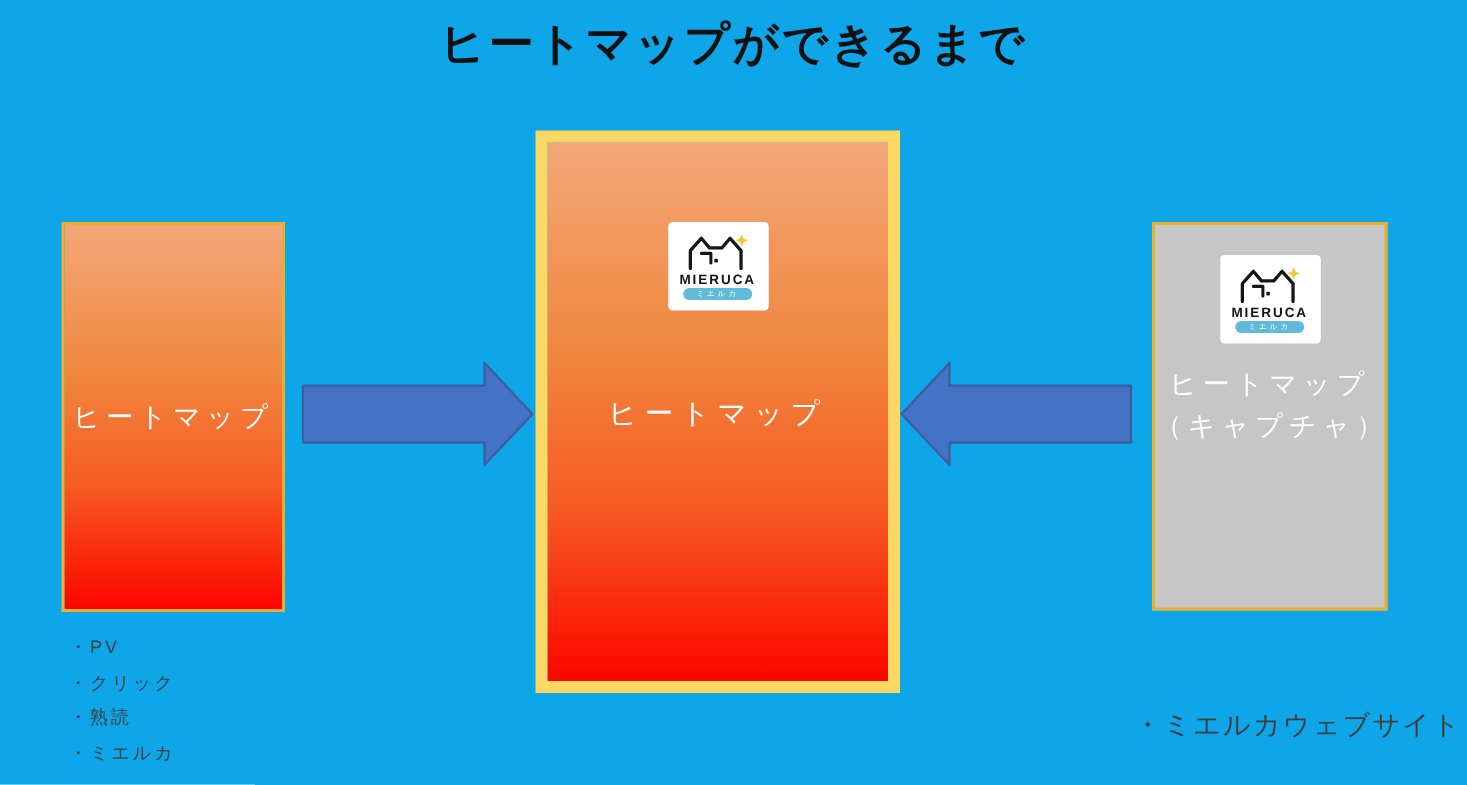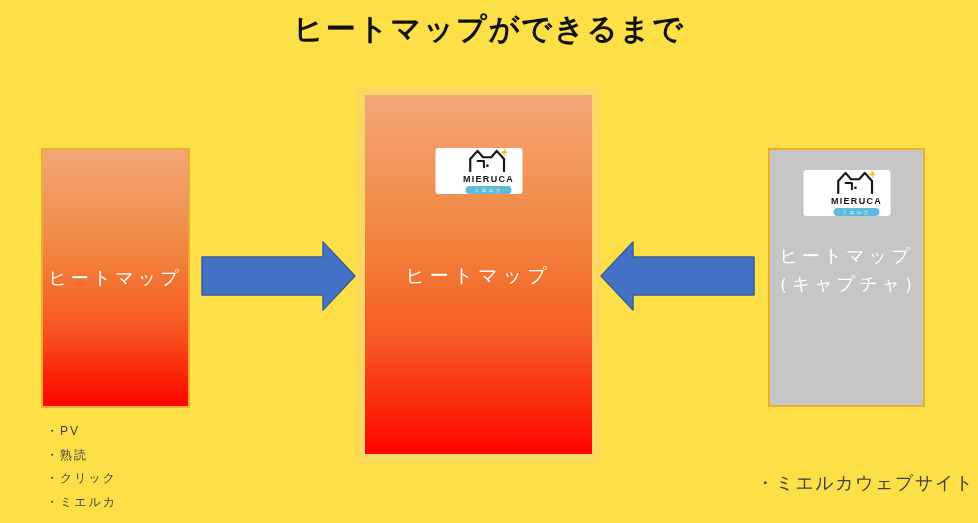--- a/index.html
+++ b/index.html
@@ -1,20 +1,20 @@
 <!DOCTYPE html>
 <html><head>
 <meta charset="utf-8">
 <style>
   html,body{margin:0;padding:0;background:#fff;}
   body{
     width:978px;height:523px;position:relative;overflow:hidden;
     font-family:"Liberation Sans","DejaVu Sans",sans-serif;
   }
-  .slide{position:absolute;inset:0;background:#fde047;}
+  .slide{position:absolute;inset:0;background:#0ea5e9;}
 
   .title{
     position:absolute;top:9px;left:0;width:100%;
     text-align:center;font-size:30px;font-weight:700;color:#111;
     letter-spacing:2px;
   }
 
   
   .heat-gradient{
     background:linear-gradient(180deg,#F3A778 0%,#F0873F 38%,#F75A23 68%,#FC1A06 92%,#FF0400 100%);
@@ -41,24 +41,23 @@
     color:#ffffff;font-size:19px;letter-spacing:5px;white-space:nowrap;
   }
   .right-label{
     position:absolute;top:92px;left:0;width:100%;
   }
   .logo-slot-center{position:absolute;top:53px;left:50%;transform:translateX(-50%);}
   .logo-slot-right{position:absolute;top:20px;left:50%;transform:translateX(-50%);}
 
   
   .mieruca{
-    width:67px;height:46px;background:#ffffff;border-radius:3px;
-    display:flex;flex-direction:column;align-items:center;justify-content:space-between;
+    width:67px;height:59px;background:#ffffff;border-radius:3px;
+    display:flex;flex-direction:column;align-items:center;justify-content:center;
     gap:1px;
-    padding-left:20px;
   }
   .mieruca .glyph{width:42px;height:24px;display:block;}
   .mieruca .brand{
     font-size:9px;font-weight:700;letter-spacing:1.3px;color:#121212;line-height:10px;
     white-space:nowrap;
   }
   .mieruca .pill{
     background:#5FBBD9;color:#ffffff;font-size:5px;line-height:8px;height:8px;
     padding:0 9px;border-radius:4px;letter-spacing:2px;white-space:nowrap;
   }
@@ -128,20 +127,20 @@
       </div>
     </div>
     <div class="box-label right-label">
       <div>ヒートマップ</div>
       <div>（キャプチャ）</div>
     </div>
   </div>
 
   <div class="bullets">
     <div>・PV</div>
+    <div>・クリック</div>
     <div>・熟読</div>
-    <div>・クリック</div>
     <div>・ミエルカ</div>
   </div>
 
   <div class="note">・ミエルカウェブサイト</div>
 
 </div>
 
 </body></html>

